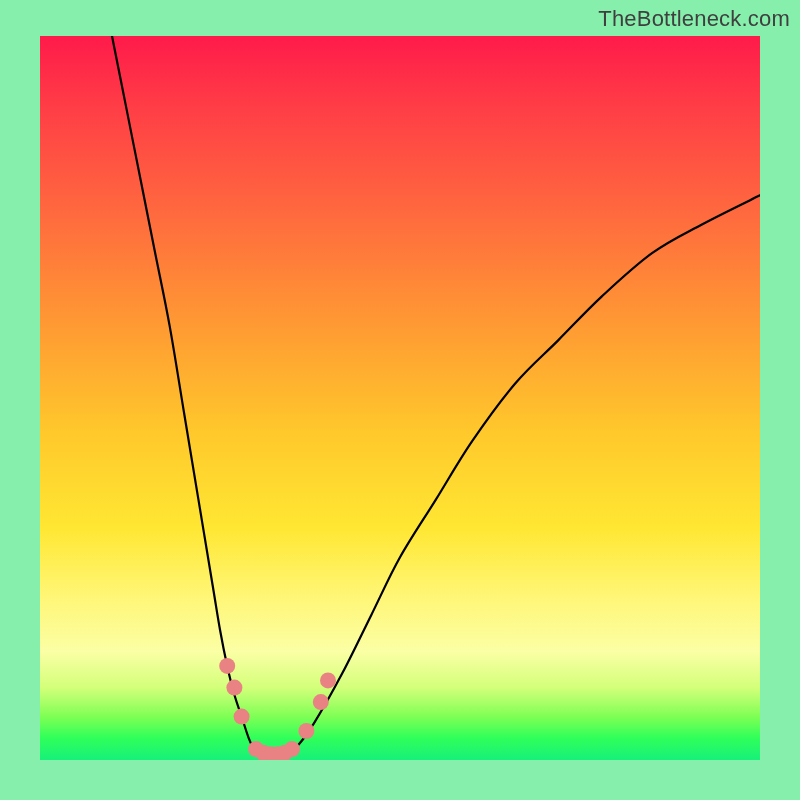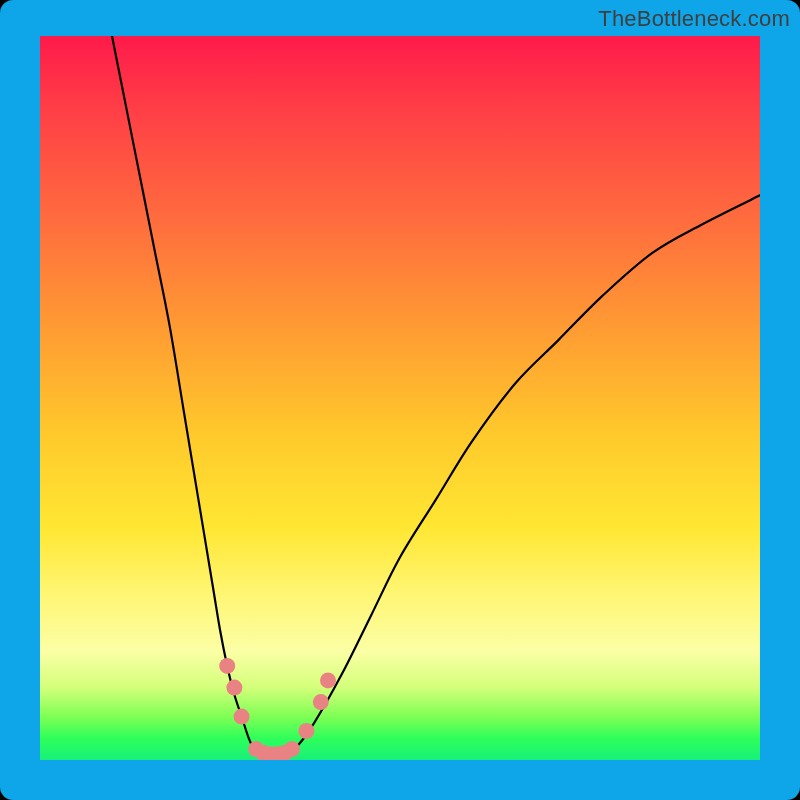--- a/index.html
+++ b/index.html
@@ -8,22 +8,21 @@
     width: 800px;
     height: 800px;
     background: #000;
     overflow: hidden;
     font-family: Arial, Helvetica, sans-serif;
   }
   .outer {
     position: relative;
     width: 800px;
     height: 800px;
-    background: #0ea5e9;
-    border-radius: 13px;
+    background: #86efac;
   }
   .plot {
     position: absolute;
     left: 40px;
     top: 36px;
     width: 720px;
     height: 724px;
     
     background: linear-gradient(
       to bottom,

